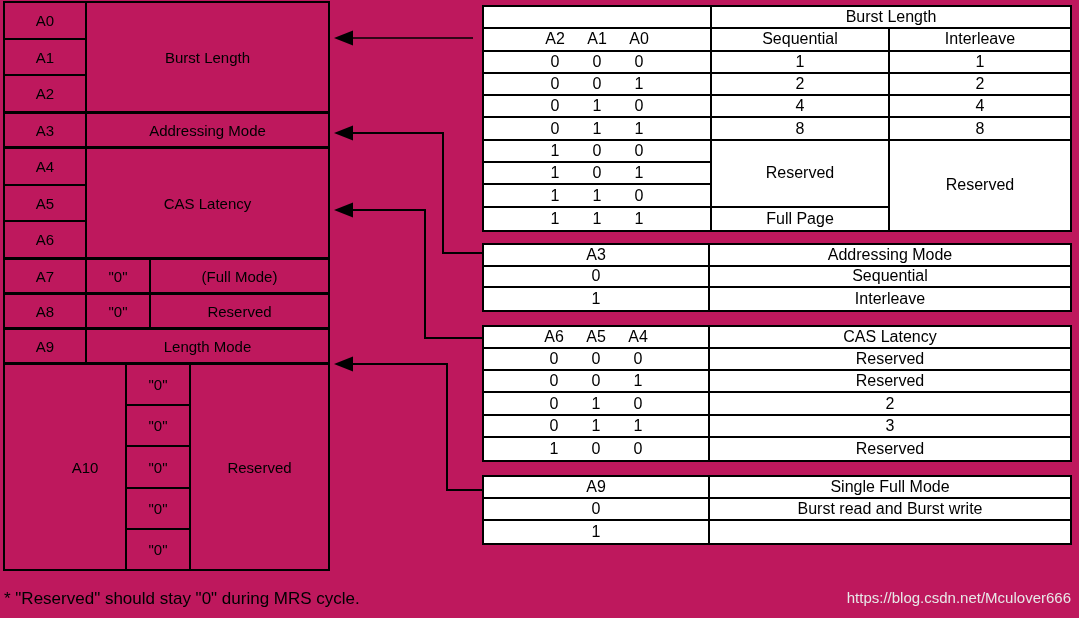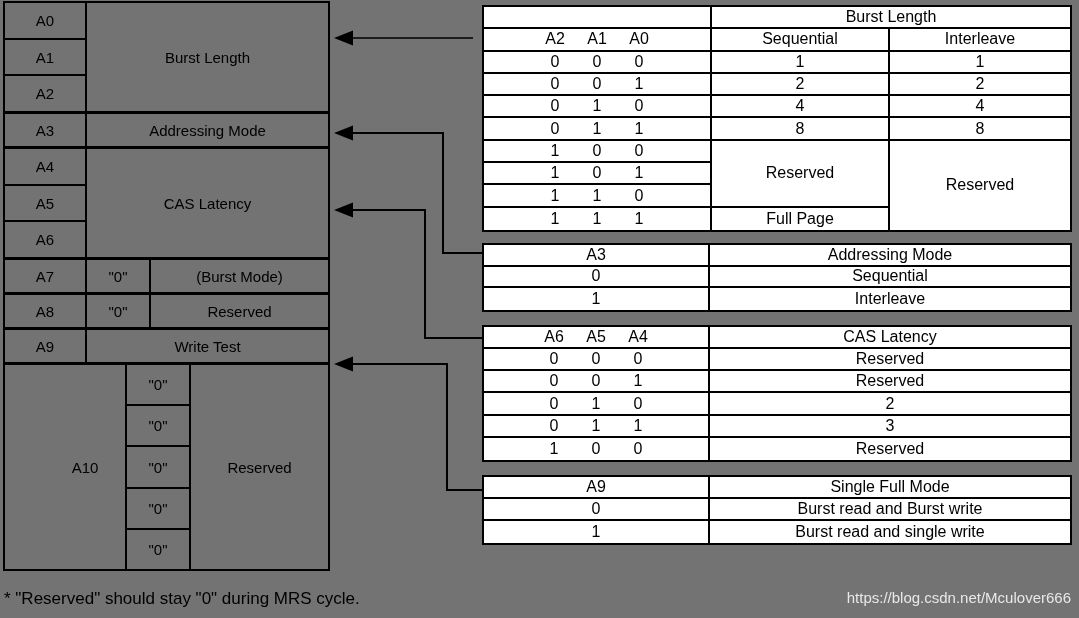--- a/index.html
+++ b/index.html
@@ -1,17 +1,17 @@
 <!DOCTYPE html>
 <html><head>
 <meta charset="utf-8">
 <style>
   * { margin:0; padding:0; box-sizing:border-box; }
   body { background:#ffffff; font-family:"Liberation Sans", sans-serif; color:#000; }
-  #canvas { position:relative; width:1079px; height:618px; background:#737373; overflow:hidden; }
+  #canvas { position:relative; width:1079px; height:618px; background:#be185d; overflow:hidden; }
 
   
   #regmap { position:absolute; left:3px; top:1px; width:327px; height:570px;
             border:2px solid #000; display:flex; flex-direction:column; font-size:15px; }
   .grp { display:flex; border-bottom:3px solid #000; }
   .grp:last-child { border-bottom:none; flex:1;margin-left:40px; }
   .g3 { height:111px; } .g1 { height:35px; } .gA { height:111px; }
   .bitcol { width:82px; border-right:2px solid #000; display:flex; flex-direction:column; }
   .zerocol { width:64px; border-right:2px solid #000; display:flex; flex-direction:column; }
   .bitcell, .zerocell { flex:1; display:flex; align-items:center; justify-content:center;
@@ -79,38 +79,38 @@
       <div class="funccell">CAS Latency</div>
     </div>
 
     <div class="grp g1">
       <div class="bitcol">
         <div class="bitcell">A7</div>
       </div>
       <div class="zerocol">
         <div class="zerocell">"0"</div>
       </div>
-      <div class="funccell">(Burst Mode)</div>
+      <div class="funccell">(Full Mode)</div>
     </div>
 
     <div class="grp g1">
       <div class="bitcol">
         <div class="bitcell">A8</div>
       </div>
       <div class="zerocol">
         <div class="zerocell">"0"</div>
       </div>
       <div class="funccell">Reserved</div>
     </div>
 
     <div class="grp g1">
       <div class="bitcol">
         <div class="bitcell">A9</div>
       </div>
-      <div class="funccell">Write Test</div>
+      <div class="funccell">Length Mode</div>
     </div>
 
     <div class="grp">
       <div class="bitcol">
         <div class="bitcell">A10</div>
       </div>
       <div class="zerocol">
         <div class="zerocell">"0"</div>
         <div class="zerocell">"0"</div>
         <div class="zerocell">"0"</div>
@@ -273,21 +273,20 @@
       </div>
     <div class="c nr nb">Reserved</div>
   </div>
 
   <div id="swm-table" class="ltable">
     <div class="c">A9</div>
     <div class="c nr">Single Full Mode</div>
     <div class="c">0</div>
     <div class="c nr">Burst read and Burst write</div>
     <div class="c nb">1</div>
-    <div class="c nr nb">Burst read and single write</div>
   </div>
 
   <svg id="arrows" viewBox="0 0 1079 618" xmlns="http://www.w3.org/2000/svg">
     <polyline points="473,38 352,38" fill="none" stroke="#000" stroke-width="1.5"></polyline>
     <polygon points="334,38 353,30.5 353,45.5" fill="#000"></polygon>
     <polyline points="482,253 443,253 443,133 352,133" fill="none" stroke="#000" stroke-width="2"></polyline>
     <polygon points="334,133 353,125.5 353,140.5" fill="#000"></polygon>
     <polyline points="482,338 425,338 425,210 352,210" fill="none" stroke="#000" stroke-width="2"></polyline>
     <polygon points="334,210 353,202.5 353,217.5" fill="#000"></polygon>
     <polyline points="482,490 447,490 447,364 352,364" fill="none" stroke="#000" stroke-width="2"></polyline>

